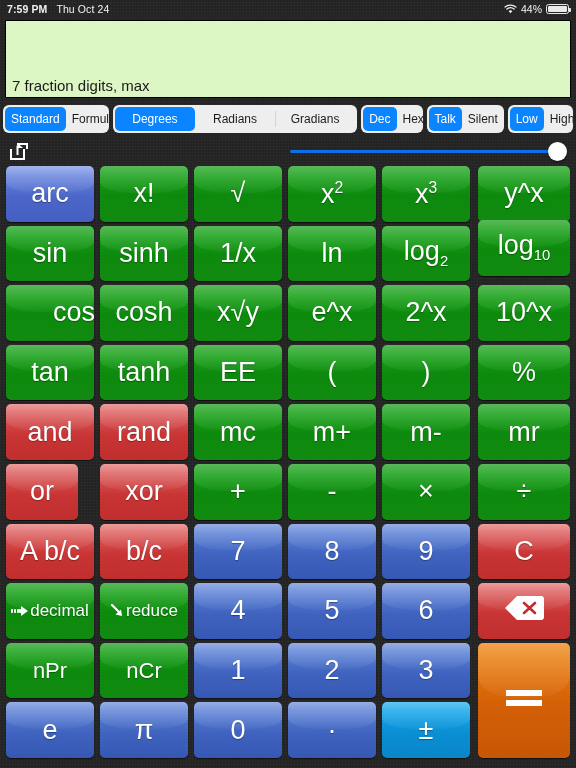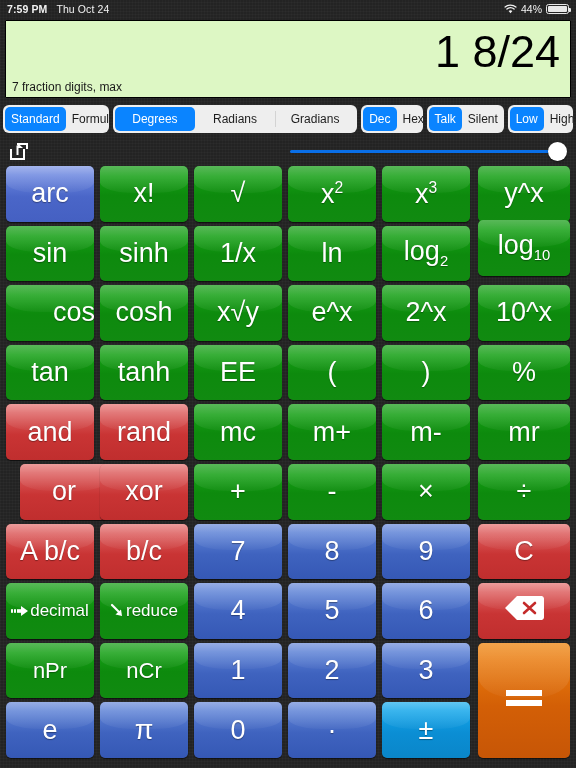--- a/index.html
+++ b/index.html
@@ -55,21 +55,21 @@
   }
   .display-value {
     position: absolute; right: 10px; top: 8px;
     font-size: 45px; color: #000;
     font-family: "Liberation Sans", sans-serif;
     letter-spacing: 0px;
     line-height: 1;
   }
   .display-note {
     position: absolute; left: 6px; bottom: 3px;
-    font-size: 12px; color: #1a1a1a;
+    font-size: 15px; color: #1a1a1a;
   }
 
   
   .segrow {
     position: absolute; top: 103px; left: 3px;
     width: 570px; height: 31px;
     display: flex; align-items: center; gap: 4px;
   }
   .seg {
     height: 28px;
@@ -189,21 +189,20 @@
         </svg>
       </span>
       <span class="sb-pct">44%</span>
       <span class="batt">
           <span class="batt-fill"></span>
         </span>
     </div>
   </div>
 
   <div class="display">
-    <div class="display-value">1 8/24</div>
     <div class="display-note">7 fraction digits, max</div>
   </div>
 
   <div class="segrow">
     <div class="seg seg-a">
       <div class="seg-item sel">Standard</div>
       <div class="seg-item">Formula</div>
     </div>
     <div class="seg seg-b">
       <div class="seg-item sel">Degrees</div>
@@ -323,21 +322,21 @@
       </div>
       <div class="key green" style="left: 288px; top: 238.4px; width: 88px; height: 55.6px;">
         <span class="k-label">m+</span>
       </div>
       <div class="key green" style="left: 382px; top: 238.4px; width: 88px; height: 55.6px;">
         <span class="k-label">m-</span>
       </div>
       <div class="key green" style="left: 478px; top: 238.4px; width: 92px; height: 55.6px;">
         <span class="k-label">mr</span>
       </div>
-      <div class="key red" style="left: 20px; top: 298px; width: 88px; height: 55.6px;">
+      <div class="key red" style="left: 6px; top: 298px; width: 72px; height: 55.6px;">
         <span class="k-label">or</span>
       </div>
       <div class="key red" style="left: 100px; top: 298px; width: 88px; height: 55.6px;">
         <span class="k-label">xor</span>
       </div>
       <div class="key green" style="left: 194px; top: 298px; width: 88px; height: 55.6px;">
         <span class="k-label">+</span>
       </div>
       <div class="key green" style="left: 288px; top: 298px; width: 88px; height: 55.6px;">
         <span class="k-label">-</span>

